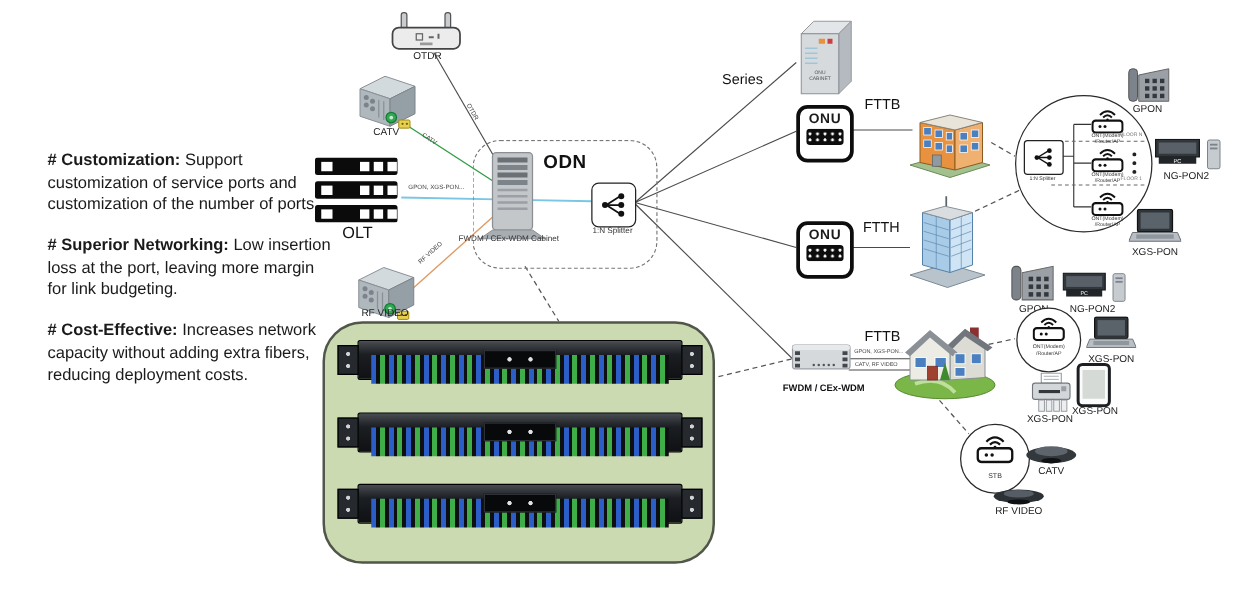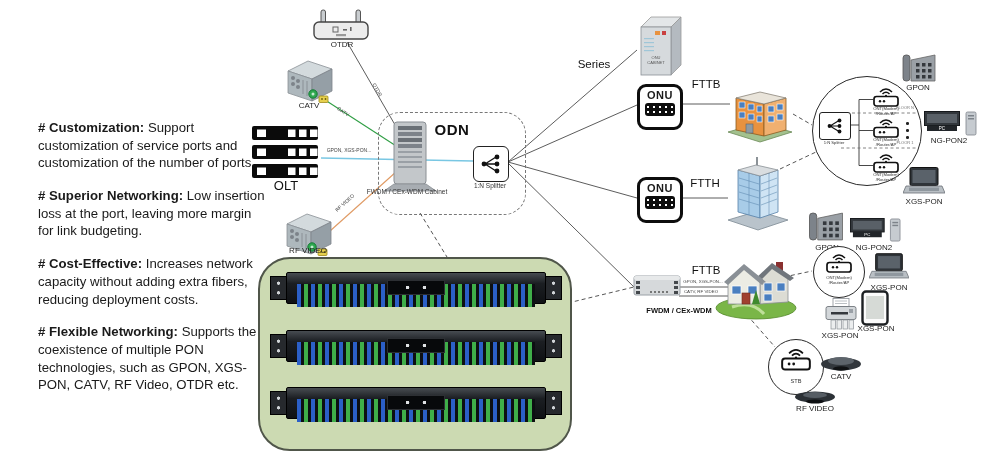--- a/index.html
+++ b/index.html
@@ -82,21 +82,20 @@
       <path d="M780,169 L816,152"></path>
       <path d="M784,277 L812,271"></path>
       <path d="M747,315 L775,347"></path>
     </g>
   </svg>
 
   <div id="intro">
     <p><b># Customization:</b> <span>Support customization of service ports and customization of the number of ports.</span></p>
     <p><b># Superior Networking:</b> <span>Low insertion loss at the port, leaving more margin for link budgeting.</span></p>
     <p><b># Cost-Effective:</b> <span>Increases network capacity without adding extra fibers, reducing deployment costs.</span></p>
-    <p><b># Flexible Networking:</b> <span>Supports the coexistence of multiple PON technologies, such as GPON, XGS-PON, CATV, RF Video, OTDR etc.</span></p>
   </div>
 
   <div class="abs" style="left:312px;top:8px">
     <svg width="58" height="34" viewBox="0 0 58 34">
       <rect x="9" y="2" width="4.5" height="16" rx="2" fill="#c9cdd0" stroke="#555" stroke-width="1"></rect>
       <rect x="44" y="2" width="4.5" height="16" rx="2" fill="#c9cdd0" stroke="#555" stroke-width="1"></rect>
       <rect x="2" y="14" width="54" height="17" rx="5" fill="#ececec" stroke="#444" stroke-width="1.4"></rect>
       <rect x="21" y="19" width="5" height="5" fill="none" stroke="#666" stroke-width="1"></rect>
       <rect x="31" y="21" width="4" height="1.6" fill="#666"></rect>
       <rect x="38" y="19" width="1.6" height="4" fill="#666"></rect>
@@ -313,21 +312,21 @@
       </g>
       <g fill="#555">
         <circle cx="18" cy="18" r="1"></circle>
           <circle cx="22" cy="18" r="1"></circle>
           <circle cx="26" cy="18" r="1"></circle>
         <circle cx="30" cy="18" r="1"></circle>
           <circle cx="34" cy="18" r="1"></circle>
       </g>
     </svg>
   </div>
-  <span class="cl f7b" style="left:679px;top:311px">FWDM / CEx-WDM</span>
+  <span class="cl f7b" style="left:659px;top:311px">FWDM / CEx-WDM</span>
   <span class="cl f45" style="left:703px;top:282px">GPON, XGS-PON...</span>
   <span class="cl f45" style="left:701px;top:292px">CATV, RF VIDEO</span>
   <div class="abs" style="left:712px;top:252px">
     <svg width="86" height="70" viewBox="0 0 86 70">
       <ellipse cx="44" cy="56" rx="40" ry="11" fill="#7ab648" stroke="#578a2e" stroke-width="0.8"></ellipse>
       <path d="M20,55 Q40,48 52,62" stroke="#bfe09a" stroke-width="3" fill="none"></path>
       <rect x="64" y="10" width="7" height="16" fill="#8a3030"></rect>
       <polygon points="44,28 60,13 80,26 76,26 76,50 48,52 48,28" fill="#dcdcd4" stroke="#8a8f94" stroke-width="0.8"></polygon>
       <polygon points="42,28 60,11 82,26 78,29 60,17 46,31" fill="#70767c"></polygon>
       <polygon points="14,29 32,14 52,29 48,29 48,52 16,52 16,29" fill="#ecece4" stroke="#8a8f94" stroke-width="0.8"></polygon>

